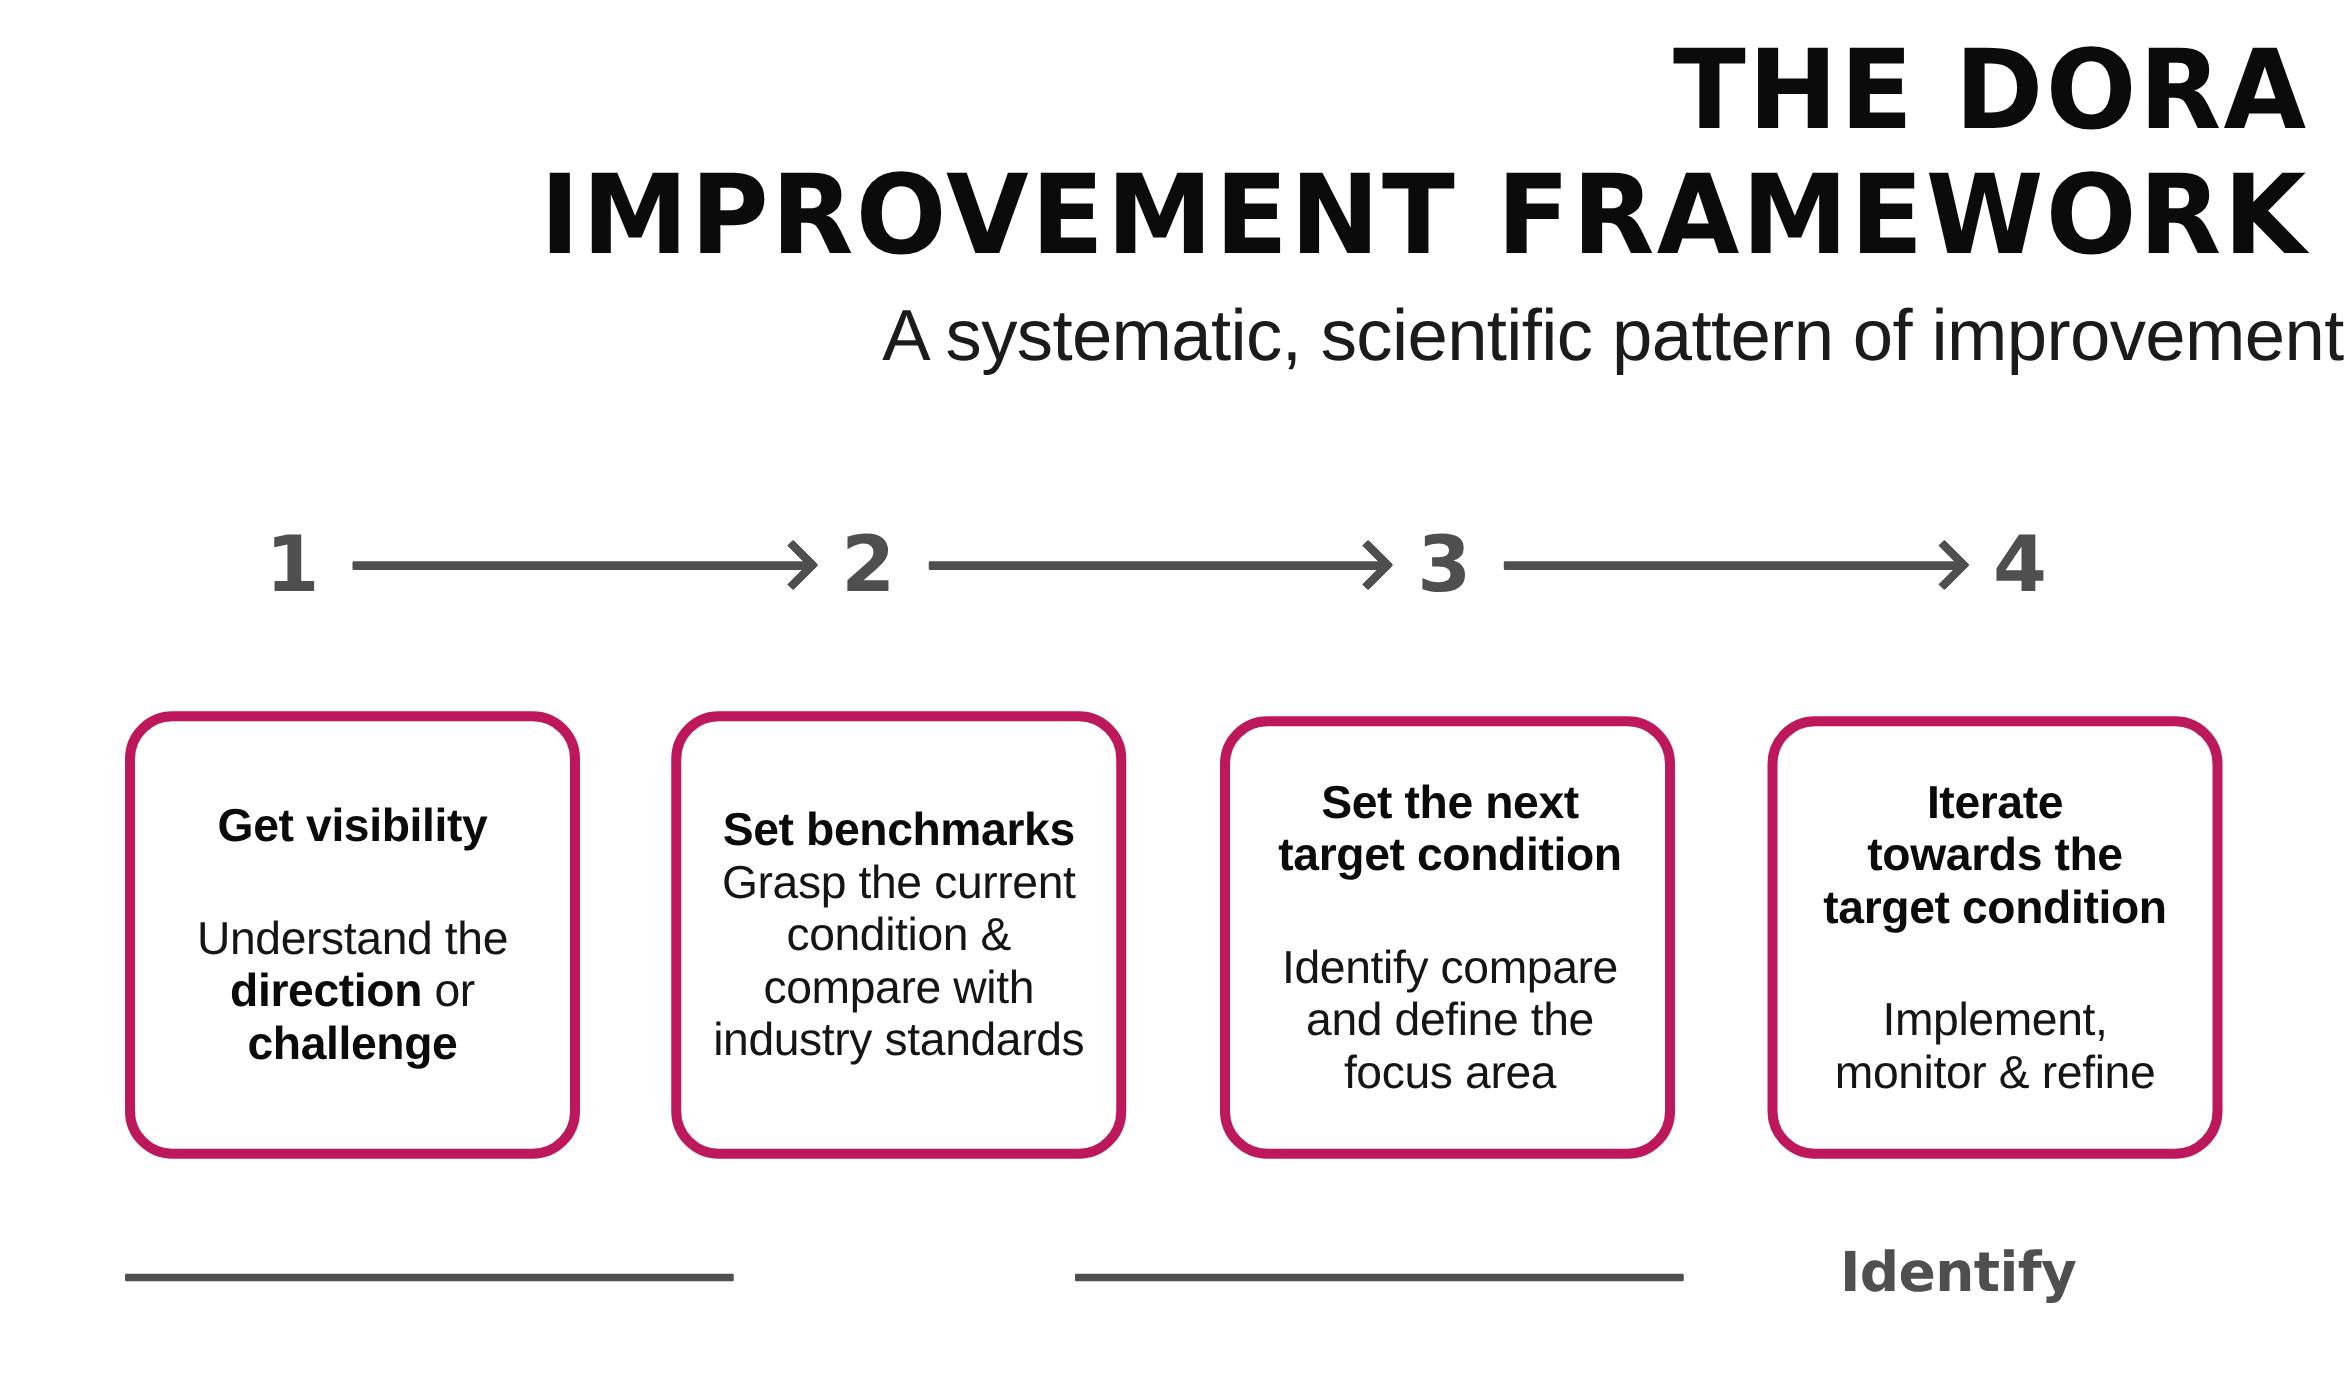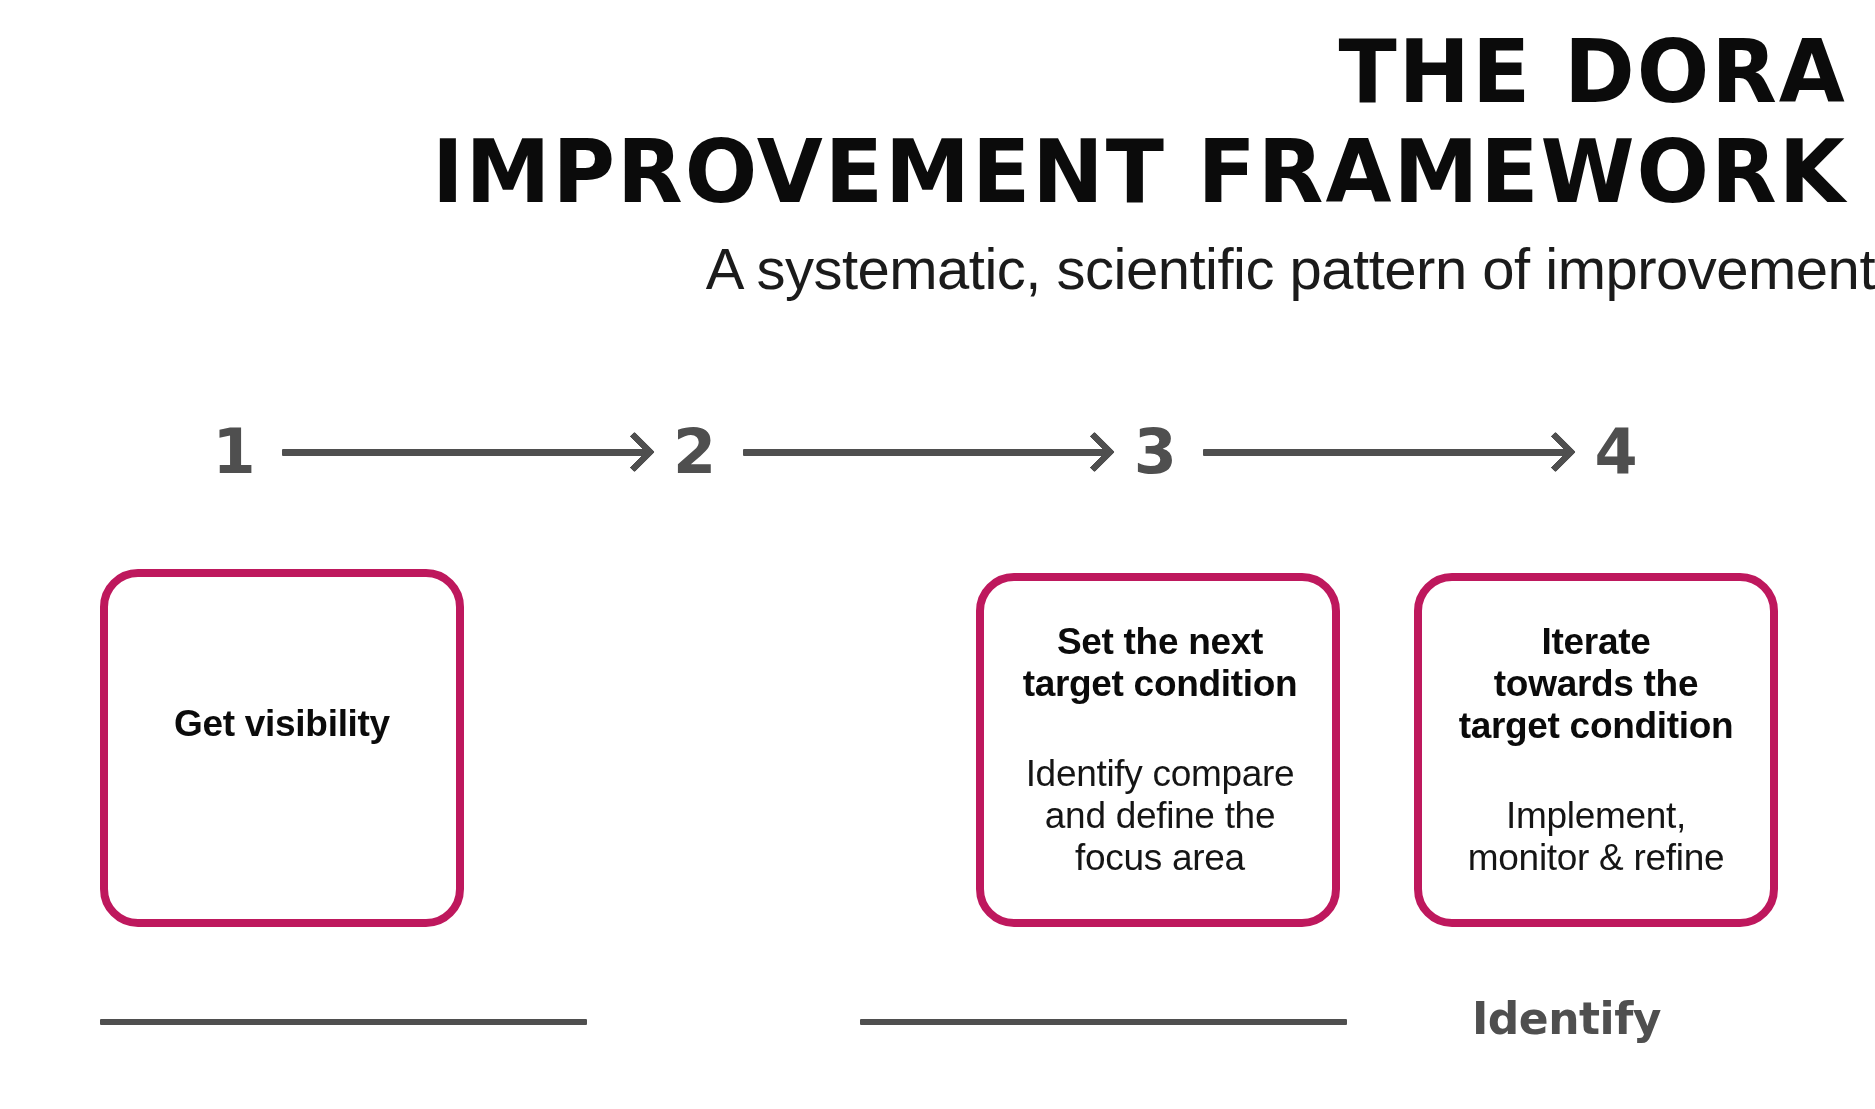--- a/index.html
+++ b/index.html
@@ -199,22 +199,28 @@
     <div class="head"></div>
   </div>
   <div class="step-num">4</div>
 </div>
 
 <div class="cards">
 
   <div class="card card-1">
     <div class="card-heading">Get visibility</div>
     <div class="gap-lg"></div>
-  </div>
-
+    <div class="card-body"><span>Understand the </span><b>direction</b><span> or </span><b>challenge</b></div>
+  </div>
+
+  <div class="card card-2">
+    <div class="card-heading">Set benchmarks</div>
+    <div class="gap-sm"></div>
+    <div class="card-body">Grasp the current condition &amp; compare with industry standards</div>
+  </div>
 
   <div class="card card-3">
     <div class="card-heading">
       <span>Set the next</span><br>
       <span>target condition</span>
     </div>
     <div class="gap-lg"></div>
     <div class="card-body">Identify compare and define the focus area</div>
   </div>
 

